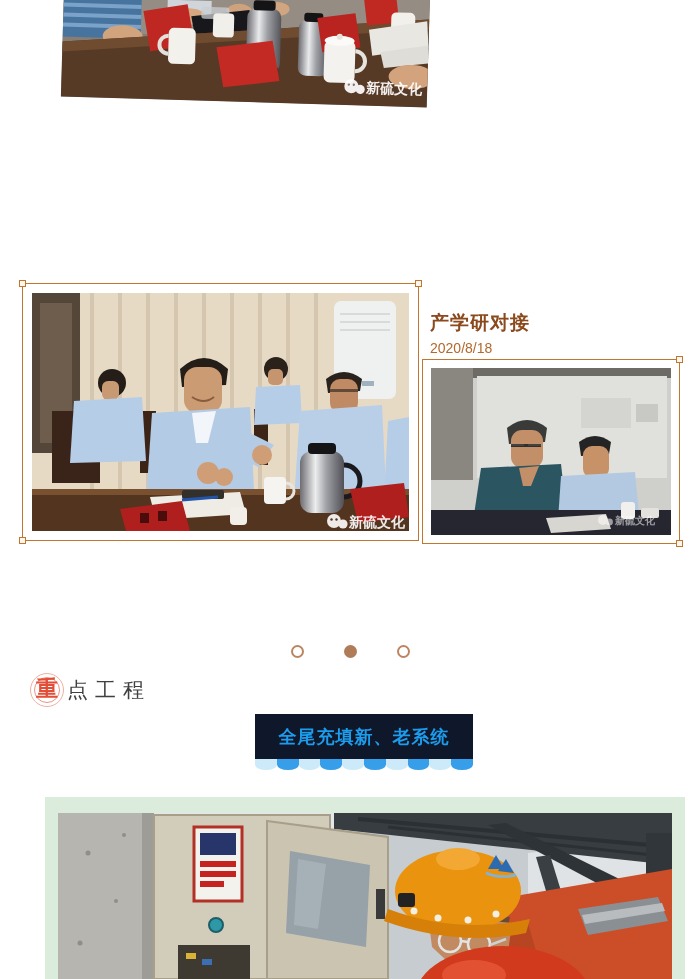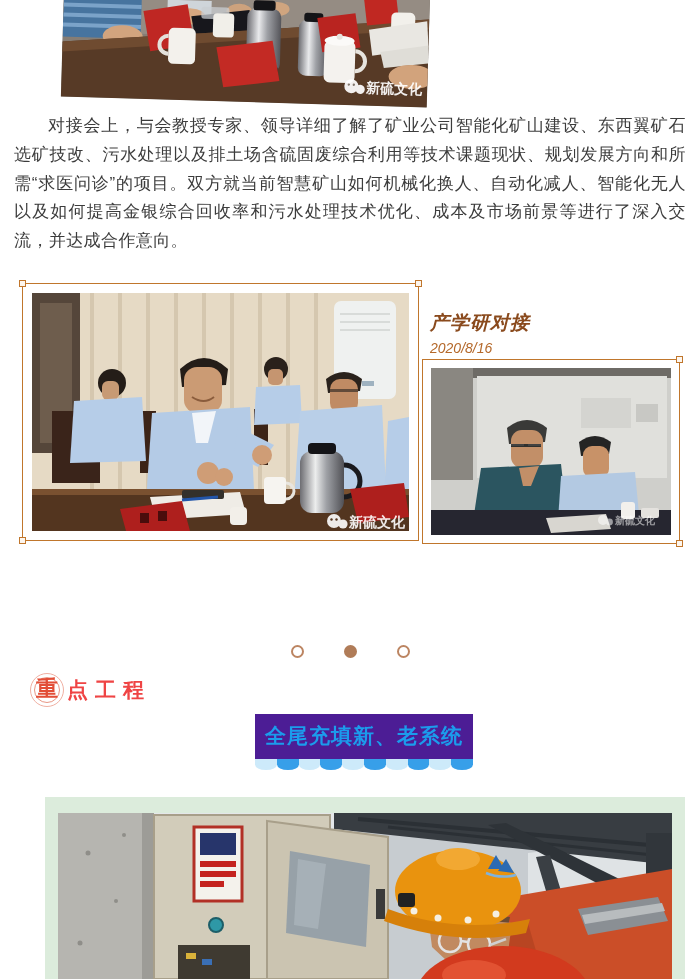--- a/index.html
+++ b/index.html
@@ -33,46 +33,46 @@
   .frame-right { left:422px; top:359px; width:258px; height:185px; padding:8px; }
   .corner {
     position:absolute; width:7px; height:7px;
     background:#fdf6ee; border:1px solid #c0762c;
   }
   .c-tl { left:-4px; top:-4px; } .c-tr { right:-4px; top:-4px; }
   .c-bl { left:-4px; bottom:-4px; } .c-br { right:-4px; bottom:-4px; }
   .photo { width:100%; height:100%; overflow:hidden; display:block; }
   .photo svg { display:block; width:100%; height:100%; }
 
-  .gallery-label { position:absolute; left:430px; top:310px;font-style:italic; }
+  .gallery-label { position:absolute; left:430px; top:310px; }
   .gallery-label .t { font-size:19px; font-weight:bold; color:#8a4a1d; letter-spacing:1px; }
   .gallery-label .d { font-size:14px; color:#b4682a; margin-top:4px; }
 
   
   .dots { position:absolute; top:645px; left:0; width:700px;
           display:flex; justify-content:center; gap:40px; }
   .dot  { width:13px; height:13px; border-radius:50%; border:2px solid #bc8562; }
   .dot.active { background:#b07c58; border-color:#b07c58; }
 
   
   .sec-header { position:absolute; left:30px; top:668px; height:44px;
                 display:flex; align-items:center; }
   .ring { position:relative; width:34px; height:34px; border:1px solid #f0b0a2;
           border-radius:50%; flex:0 0 auto; }
   .ring-inner { position:absolute; inset:3px; border:1px solid #e89684; border-radius:50%; }
   .sec-char { position:absolute; left:0; top:50%; width:100%; transform:translateY(-52%);
               text-align:center; font-size:22px; font-weight:bold; color:#e24e37; }
-  .sec-rest { font-size:21px; font-weight:bold; color:#ef4444;
+  .sec-rest { font-size:21px; font-weight:normal; color:#404040;
               letter-spacing:7px; margin-left:3px; }
 
   
   .banner { position:absolute; left:255px; top:714px; width:218px; }
-  .banner-box { background:#4c1d95; padding:8px 0 6px; text-align:center;
-                font-size:21px; font-weight:bold; color:#1b9cec;
-                line-height:31px; letter-spacing:1px;font-family:Liberation Mono, monospace; }
+  .banner-box { background:#0f172a; padding:8px 0 6px; text-align:center;
+                font-size:18px; font-weight:bold; color:#1b9cec;
+                line-height:31px; letter-spacing:1px; }
   .scallops { display:flex; height:11px; }
   .scallop { flex:1; border-radius:0 0 50% 50%; }
   .scallop.light { background:#cdeafa; }
   .scallop.dark  { background:#379fe9; }
 
   
   .green-photo { position:absolute; left:45px; top:797px; width:640px; height:182px;
                  background:#dcecdc; padding:16px 13px 0; }
   .green-photo .photo { height:166px; background:#c7ccd0; }
 
@@ -141,21 +141,20 @@
       <g opacity="0.92">
         <circle cx="290" cy="131" r="7" fill="#ffffff"></circle>
         <circle cx="299" cy="134" r="4.6" fill="#ffffff"></circle>
         <circle cx="287.5" cy="129.5" r="1.2" fill="#867d74"></circle>
         <circle cx="292.5" cy="129.5" r="1.2" fill="#867d74"></circle>
         <text x="305" y="137" font-size="14" font-weight="bold" fill="#ffffff">新硫文化</text>
       </g>
     </svg>
   </div>
 
-  <p class="para" id="para1">对接会上，与会教授专家、领导详细了解了矿业公司智能化矿山建设、东西翼矿石选矿技改、污水处理以及排土场含硫固废综合利用等技术课题现状、规划发展方向和所需“求医问诊”的项目。双方就当前智慧矿山如何机械化换人、自动化减人、智能化无人以及如何提高金银综合回收率和污水处理技术优化、成本及市场前景等进行了深入交流，并达成合作意向。</p>
 
   <div class="frame frame-left">
     <span class="corner c-tl"></span>
     <span class="corner c-tr"></span>
     <span class="corner c-bl"></span>
     <div class="photo">
       <svg viewBox="0 0 377 238">
         <defs>
           <linearGradient id="steelV2" x1="0" y1="0" x2="1" y2="0">
             <stop offset="0" stop-color="#6d6d72"></stop>
@@ -243,21 +242,21 @@
           <circle cx="299.5" cy="226.5" r="1.2" fill="#53351f"></circle>
           <circle cx="304.5" cy="226.5" r="1.2" fill="#53351f"></circle>
           <text x="317" y="234" font-size="14" font-weight="bold" fill="#ffffff">新硫文化</text>
         </g>
       </svg>
     </div>
   </div>
 
   <div class="gallery-label">
     <div class="t">产学研对接</div>
-    <div class="d">2020/8/16</div>
+    <div class="d">2020/8/18</div>
   </div>
 
   <div class="frame frame-right">
     <span class="corner c-tr"></span>
     <span class="corner c-br"></span>
     <div class="photo">
       <svg viewBox="0 0 240 167">
         <rect width="240" height="167" fill="#cfcfcb"></rect>
         <rect x="0" y="0" width="240" height="10" fill="#6e6b66"></rect>
         <rect x="0" y="0" width="42" height="112" fill="#8a8781"></rect>

